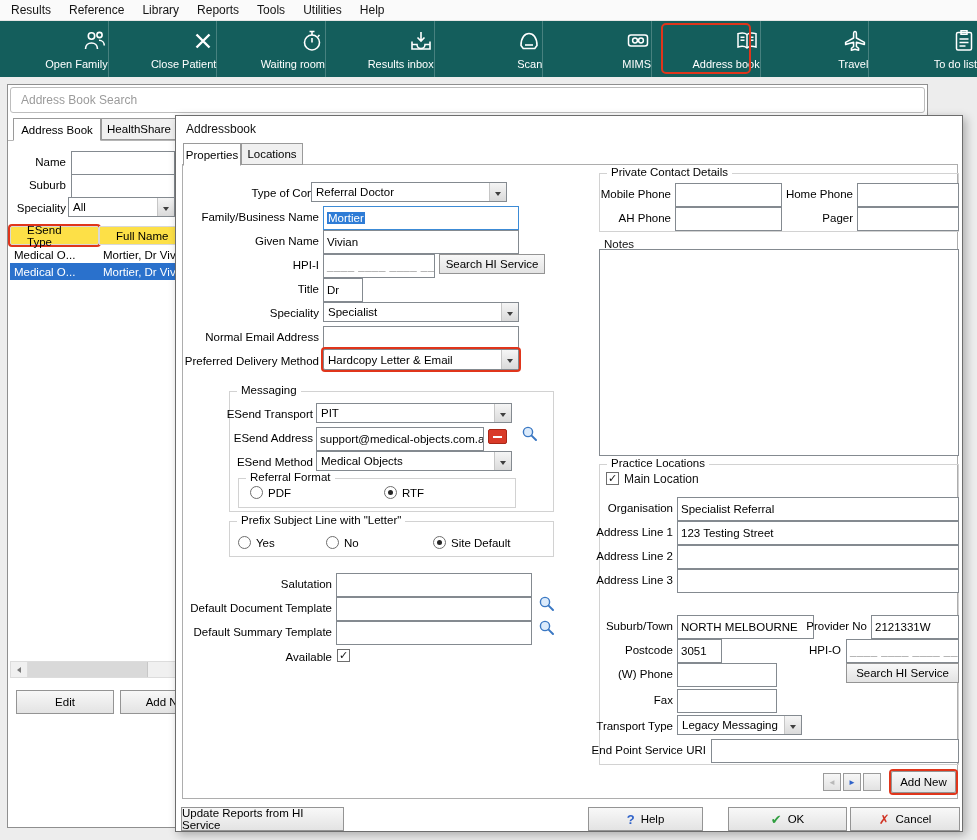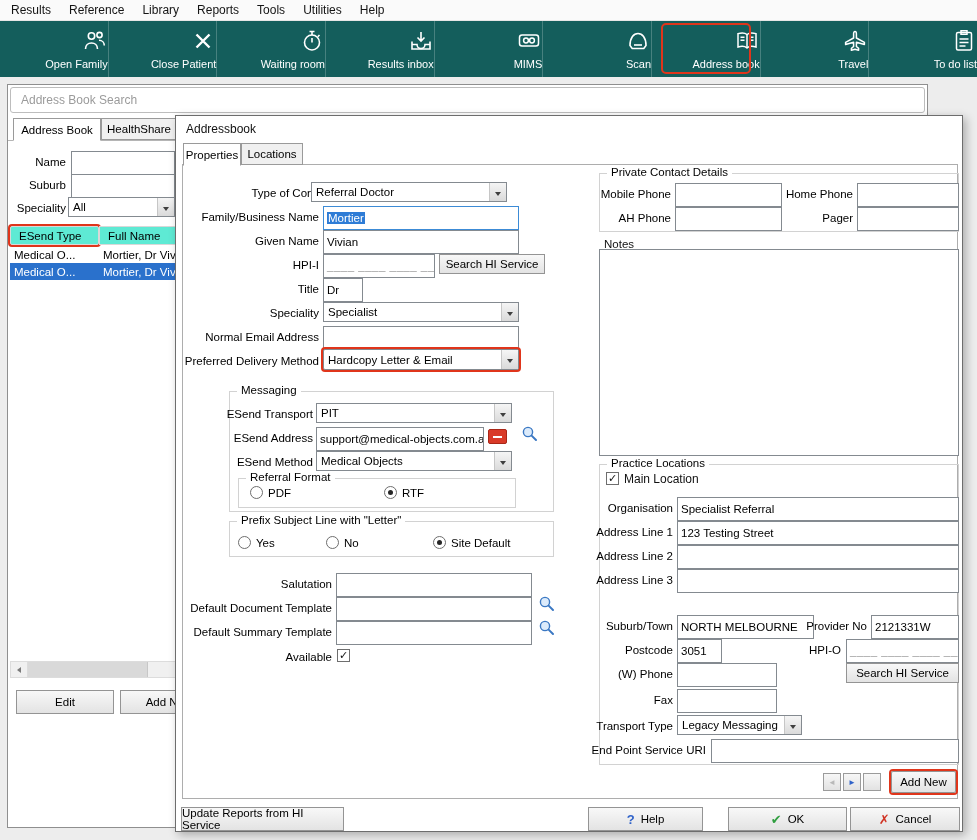--- a/index.html
+++ b/index.html
@@ -42,21 +42,21 @@
   .combo .cb2{width:17px;border-left:1px solid #c6c6c6;background:linear-gradient(#f5f5f5,#dadada);display:flex;align-items:center;justify-content:center}
   .tri{width:0;height:0;border-left:3.5px solid transparent;border-right:3.5px solid transparent;border-top:4.5px solid #3f3f3f;margin-top:3px}
 
   .opt{position:absolute;display:flex;align-items:center;gap:5px;font-size:11.5px}
   .radio{width:13px;height:13px;border:1px solid #6e6e6e;border-radius:50%;background:#fff;display:inline-flex;align-items:center;justify-content:center;flex:0 0 13px}
   .radio .dot{width:5px;height:5px;border-radius:50%;background:#262626}
   .cbx{position:absolute;width:13px;height:13px;border:1px solid #6e6e6e;background:#fff;display:flex;align-items:center;justify-content:center;font-size:11px;line-height:1;color:#111}
 
   .red-ring{box-shadow:0 0 0 2px #e0351b;border-radius:2px}
 
-  .hdr-cell{position:absolute;height:19px;background:#5eead4;border:1px solid #d8d8d8;display:flex;align-items:center;padding:0 8px;font-size:11.5px;cursor:default}
+  .hdr-cell{position:absolute;height:19px;background:#fde047;border:1px solid #d8d8d8;display:flex;align-items:center;padding:0 16px;font-size:11.5px;cursor:default}
   .lrow{position:absolute;height:17px;display:flex;font-size:11.5px;cursor:default}
   .lrow .c1{width:89px;padding:0 4px;display:flex;align-items:center;overflow:hidden;white-space:nowrap}
   .lrow .c2{width:280px;padding:0 4px;display:flex;align-items:center;overflow:hidden;white-space:nowrap}
   .lrow.sel{background:#2a71cc;color:#fff}
 
   .hscroll{position:absolute;height:17px;background:#f0f0f0;border:1px solid #dcdcdc;display:flex}
   .sbtn{width:17px;height:100%;background:#f0f0f0;border-right:1px solid #dcdcdc;display:flex;align-items:center;justify-content:center}
   .sthumb{width:120px;height:100%;background:#d9d9d9;border-right:1px solid #c7c7c7}
   .ltri{width:0;height:0;border-top:3.5px solid transparent;border-bottom:3.5px solid transparent;border-right:4.5px solid #7a7a7a}
 
@@ -115,34 +115,34 @@
     </div>
     <div class="tool">
       <span><svg width="26" height="26" viewBox="0 0 26 26" fill="none" stroke="#fff" stroke-width="1.6">
             <path d="M13 4 v8.5 M9.5 9.5 L13 13 l3.5-3.5"></path>
             <path d="M4 13.5 v7.5 h18 v-7.5"></path>
             <path d="M4 16.5 h5 a4 4 0 0 0 8 0 h5"></path>
           </svg></span>
       <span>Results inbox</span>
     </div>
     <div class="tool">
+      <span><svg width="26" height="26" viewBox="0 0 26 26" fill="none" stroke="#fff" stroke-width="1.6">
+            <path d="M5 17.5 C5 9.5 8.8 5.5 13 5.5 s8 4 8 12 l-2.2 3 H7.2 Z"></path>
+            <path d="M9 17 h8"></path>
+          </svg></span>
+      <span>Scan</span>
+    </div>
+    <div class="tool">
       <span><svg width="26" height="26" viewBox="0 0 26 26" fill="none" stroke="#fff" stroke-width="1.5">
             <rect x="3.5" y="7" width="19" height="11" rx="2.5"></rect>
             <circle cx="10" cy="12.5" r="2.4"></circle>
             <circle cx="16" cy="12.5" r="2.4"></circle>
             <path d="M12.4 12.5 h1.2"></path>
           </svg></span>
       <span>MIMS</span>
-    </div>
-    <div class="tool">
-      <span><svg width="26" height="26" viewBox="0 0 26 26" fill="none" stroke="#fff" stroke-width="1.6">
-            <path d="M5 17.5 C5 9.5 8.8 5.5 13 5.5 s8 4 8 12 l-2.2 3 H7.2 Z"></path>
-            <path d="M9 17 h8"></path>
-          </svg></span>
-      <span>Scan</span>
     </div>
     <div class="tool">
       <div class="tool-ring"></div>
       <span><svg width="26" height="26" viewBox="0 0 26 26" fill="none" stroke="#fff" stroke-width="1.5">
             <path d="M13 6.5 C11 4.8 7.5 4.6 4 5.6 V19 c3.5-1 7-.8 9 1 c2-1.8 5.5-2 9-1 V5.6 c-3.5-1-7-.8-9 .9 Z"></path>
             <path d="M13 6.5 V20"></path>
             <path d="M6.5 9.2 h4 M6.5 12.2 h4 M15.5 9.2 h4 M15.5 12.2 h4"></path>
           </svg></span>
       <span>Address book</span>
     </div>

